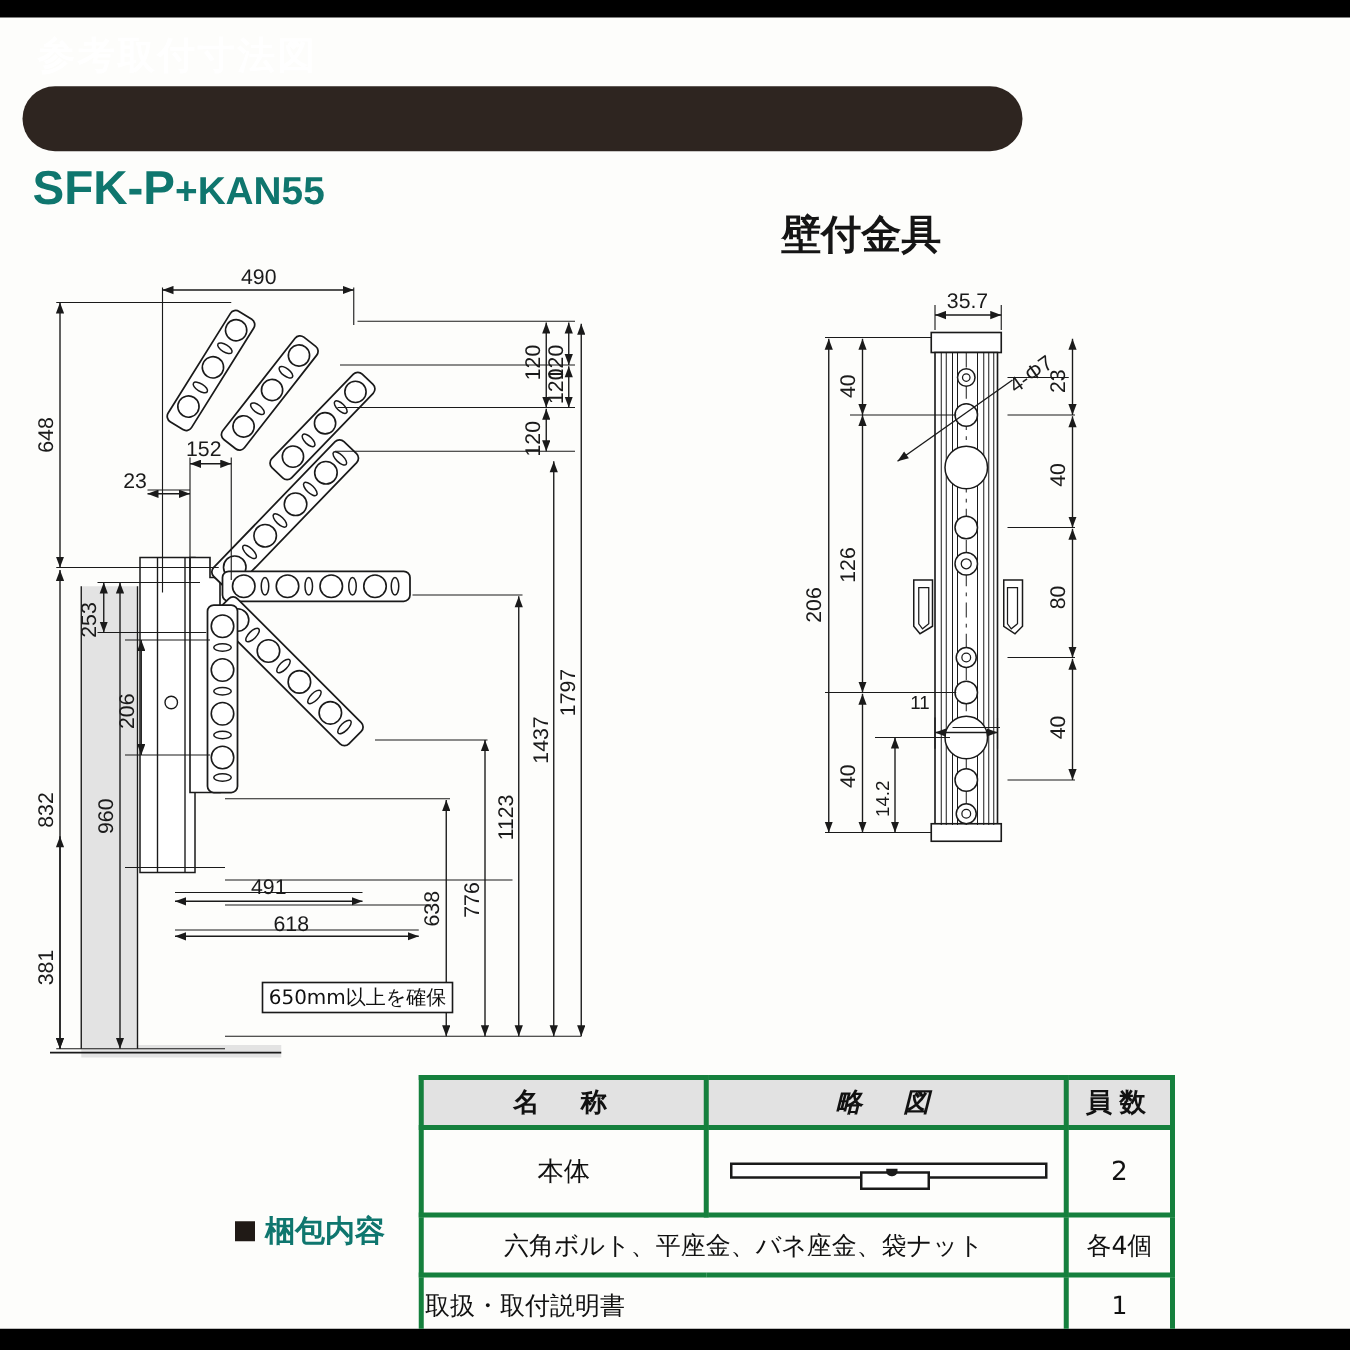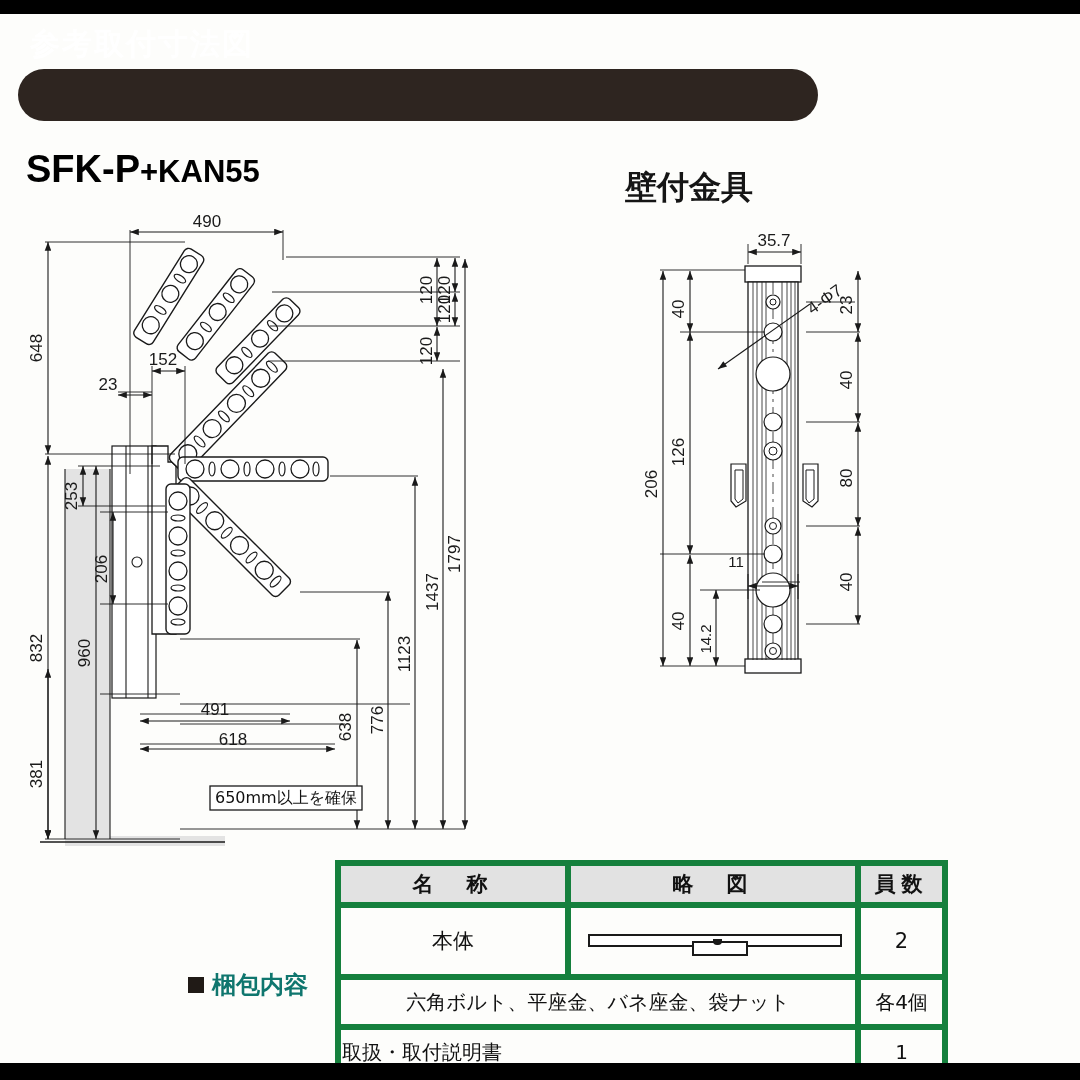--- a/index.html
+++ b/index.html
@@ -9,41 +9,41 @@
   .bar{position:absolute;left:0;width:1080px;background:#000;}
   .bar.top{top:0;height:14px;}
   .bar.bottom{top:1063px;height:17px;}
 
   
   .banner{position:absolute;left:18px;top:55px;width:800px;height:52px;
           background:#2e2520;border-radius:26px;}
   .banner-text{position:absolute;left:30px;top:10px;color:#fff;
           font-size:30px;font-weight:bold;letter-spacing:2px;
           font-family:"DejaVu Sans",sans-serif;}
-  .product-title{position:absolute;left:26px;top:134px;font-size:38px;font-weight:bold;color:#000000;}
+  .product-title{position:absolute;left:26px;top:116px;font-size:38px;font-weight:bold;color:#0f766e;}
   .product-title .suffix{font-size:31px;font-weight:bold;}
   .sec-title{position:absolute;left:625px;top:152px;font-size:32px;font-weight:bold;color:#151515;
              font-family:"DejaVu Sans",sans-serif;}
 
   
   svg.draw{position:absolute;left:0;top:0;width:1080px;height:1049px;}
 
   
   .dim{font-size:17px;fill:#1a1a1a;font-family:"Liberation Sans",sans-serif;}
   .dim.small{font-size:15px;}
   .note-txt{font-size:16px;fill:#111;font-family:"DejaVu Sans",sans-serif;}
 
   
   .tablewrap{position:absolute;left:335px;top:846px;width:583px;}
   table.parts{border-collapse:collapse;width:583px;table-layout:fixed;}
-  table.parts td,table.parts th{border:6px solid #15803d;text-align:center;
+  table.parts td,table.parts th{border:4px solid #15803d;text-align:center;
         font-family:"DejaVu Sans",sans-serif;color:#111;}
   table.parts thead th{background:#e2e2e2;font-size:21px;font-weight:bold;height:34px;letter-spacing:6px;}
   .c-name{width:222px;}
-  .c-fig{width:282px;}
+  .c-fig{width:282px;font-style:italic;}
   .c-qty{width:79px;}
   .r-body td{height:64px;font-size:21px;margin-left:17px;}
   .r-two td{height:42px;font-size:20px;}
   .r-three td{height:42px;font-size:20px;}
   .r-two .span-cell,.r-three .span-cell{letter-spacing:0px;margin-left:34px;}
   .qty{font-size:22px;}
   .pack-label{position:absolute;left:188px;top:955px;font-size:24px;font-weight:bold;color:#0f766e;
         font-family:"DejaVu Sans",sans-serif;}
   .pack-label .sq{display:inline-block;width:16px;height:16px;background:#201a16;margin-right:8px;}
   .figbar{position:relative;width:250px;height:26px;margin:0 auto;}

